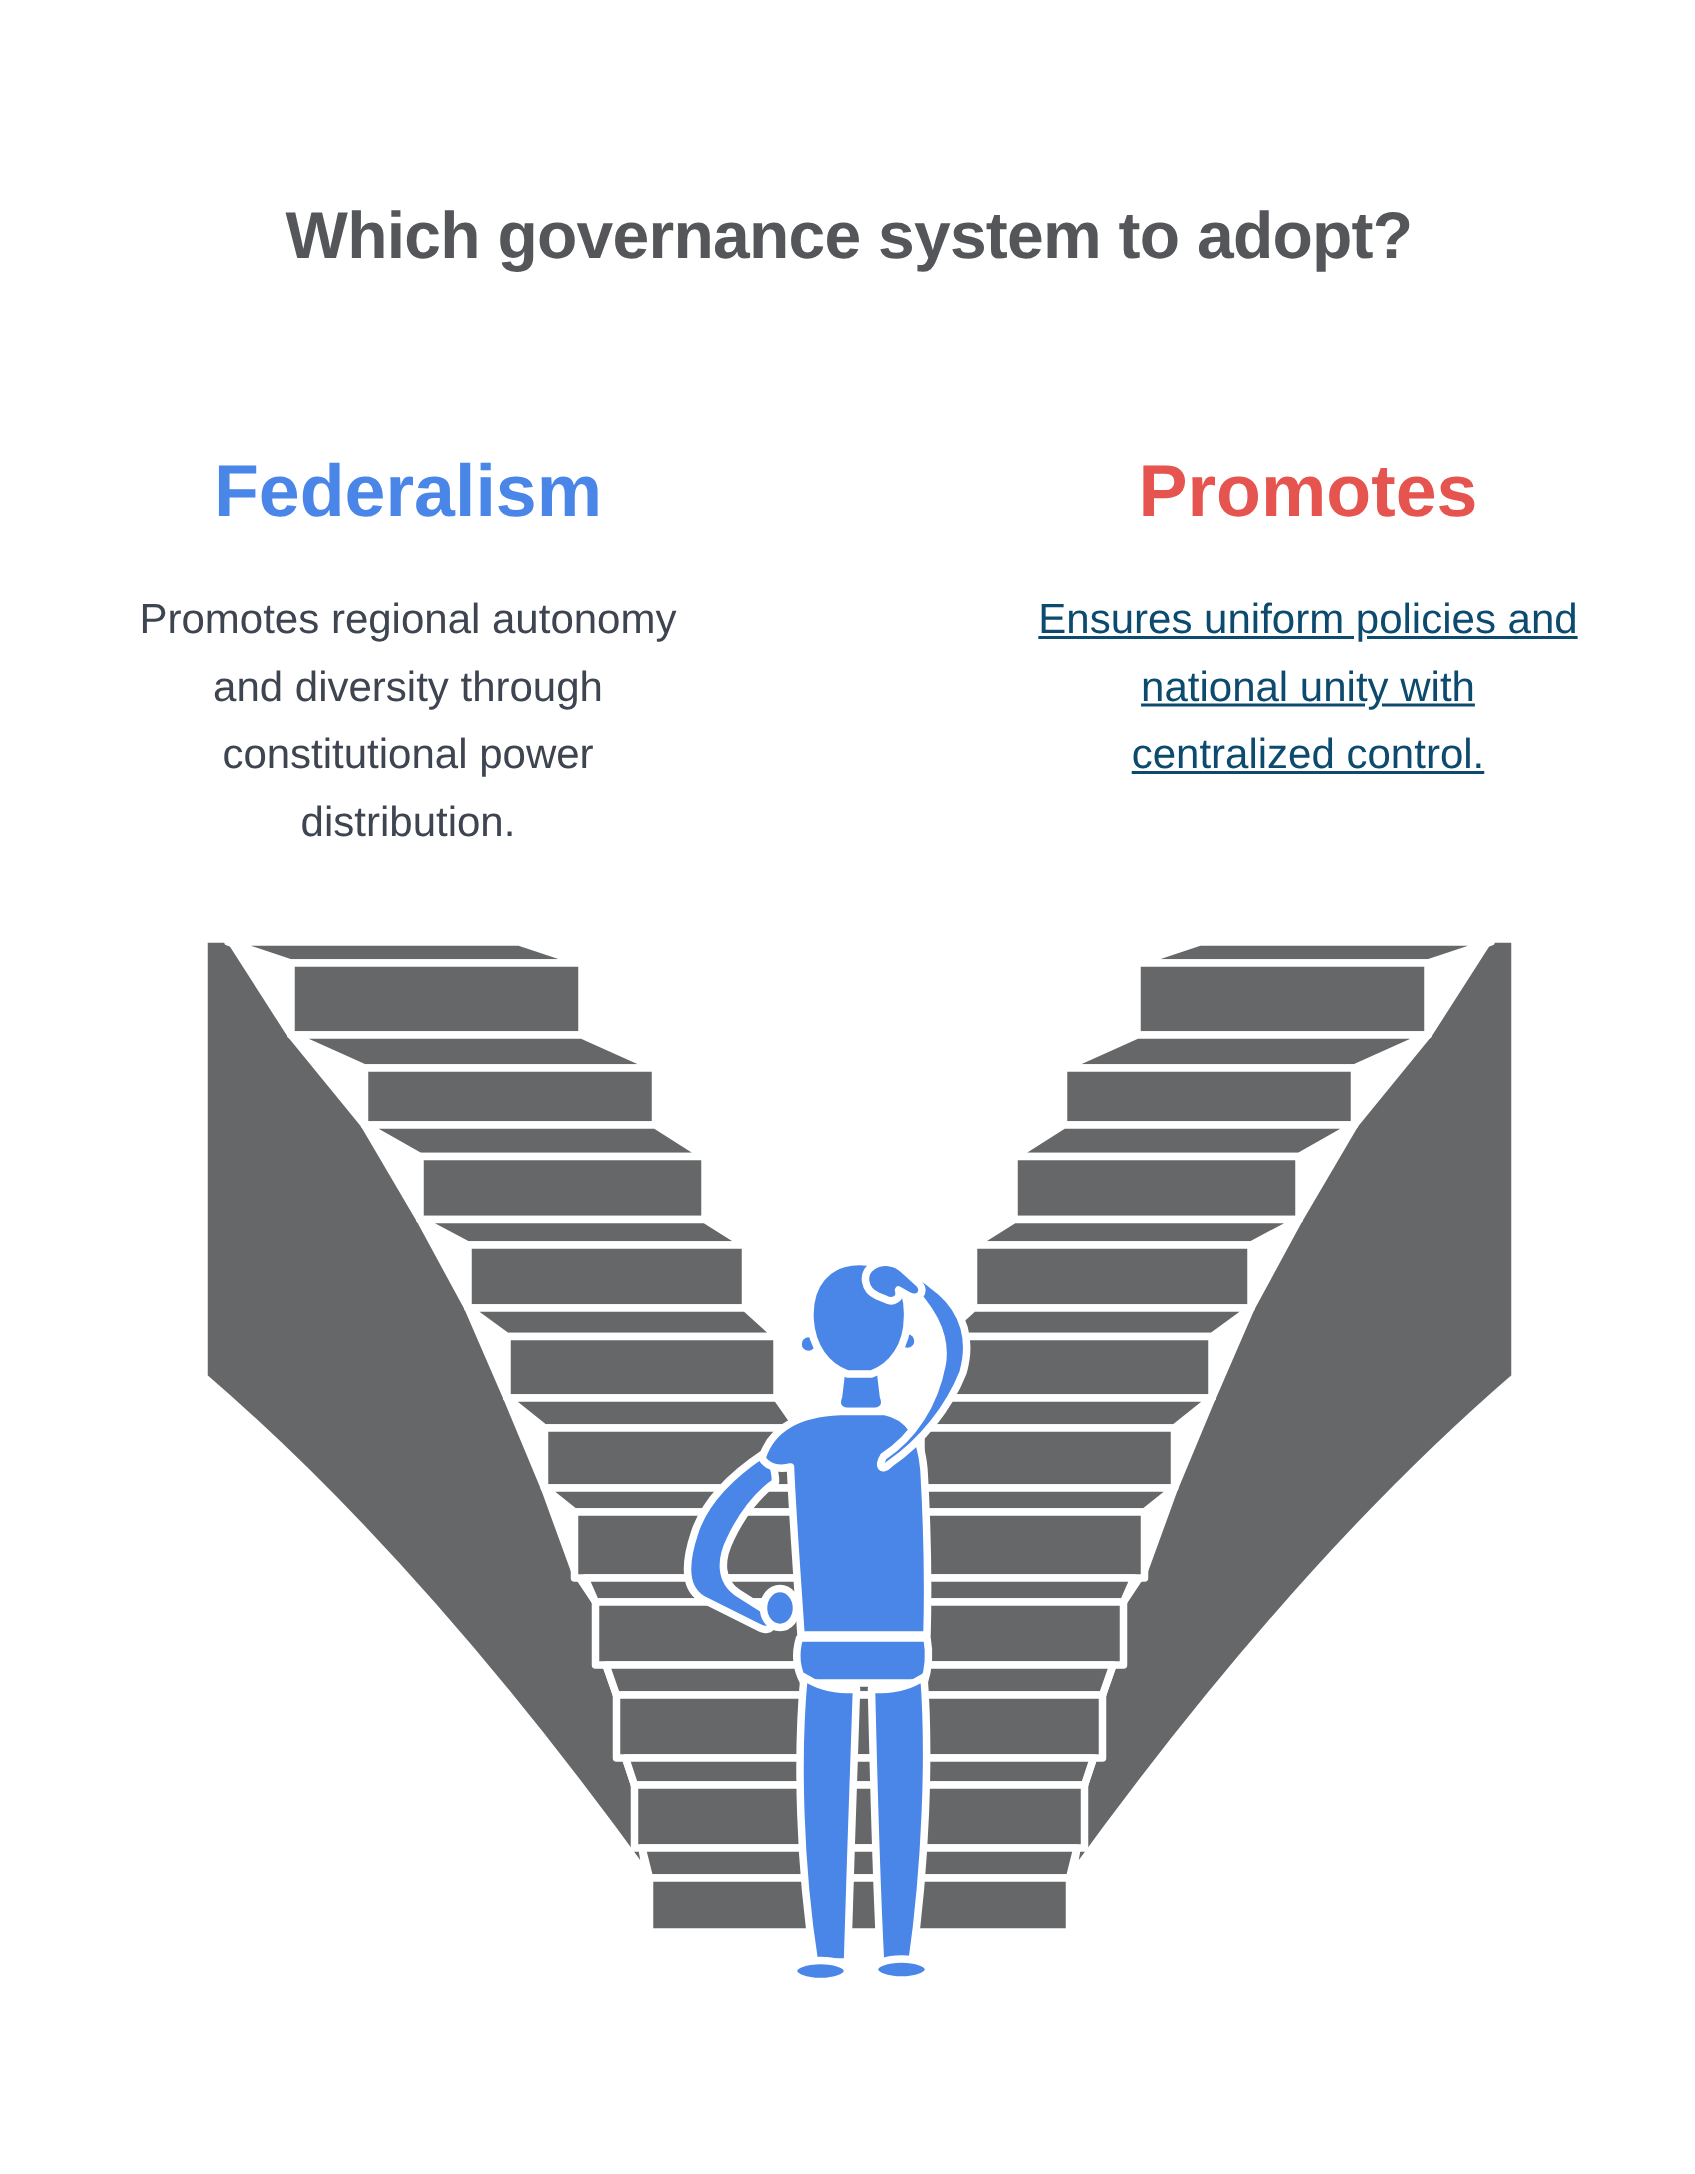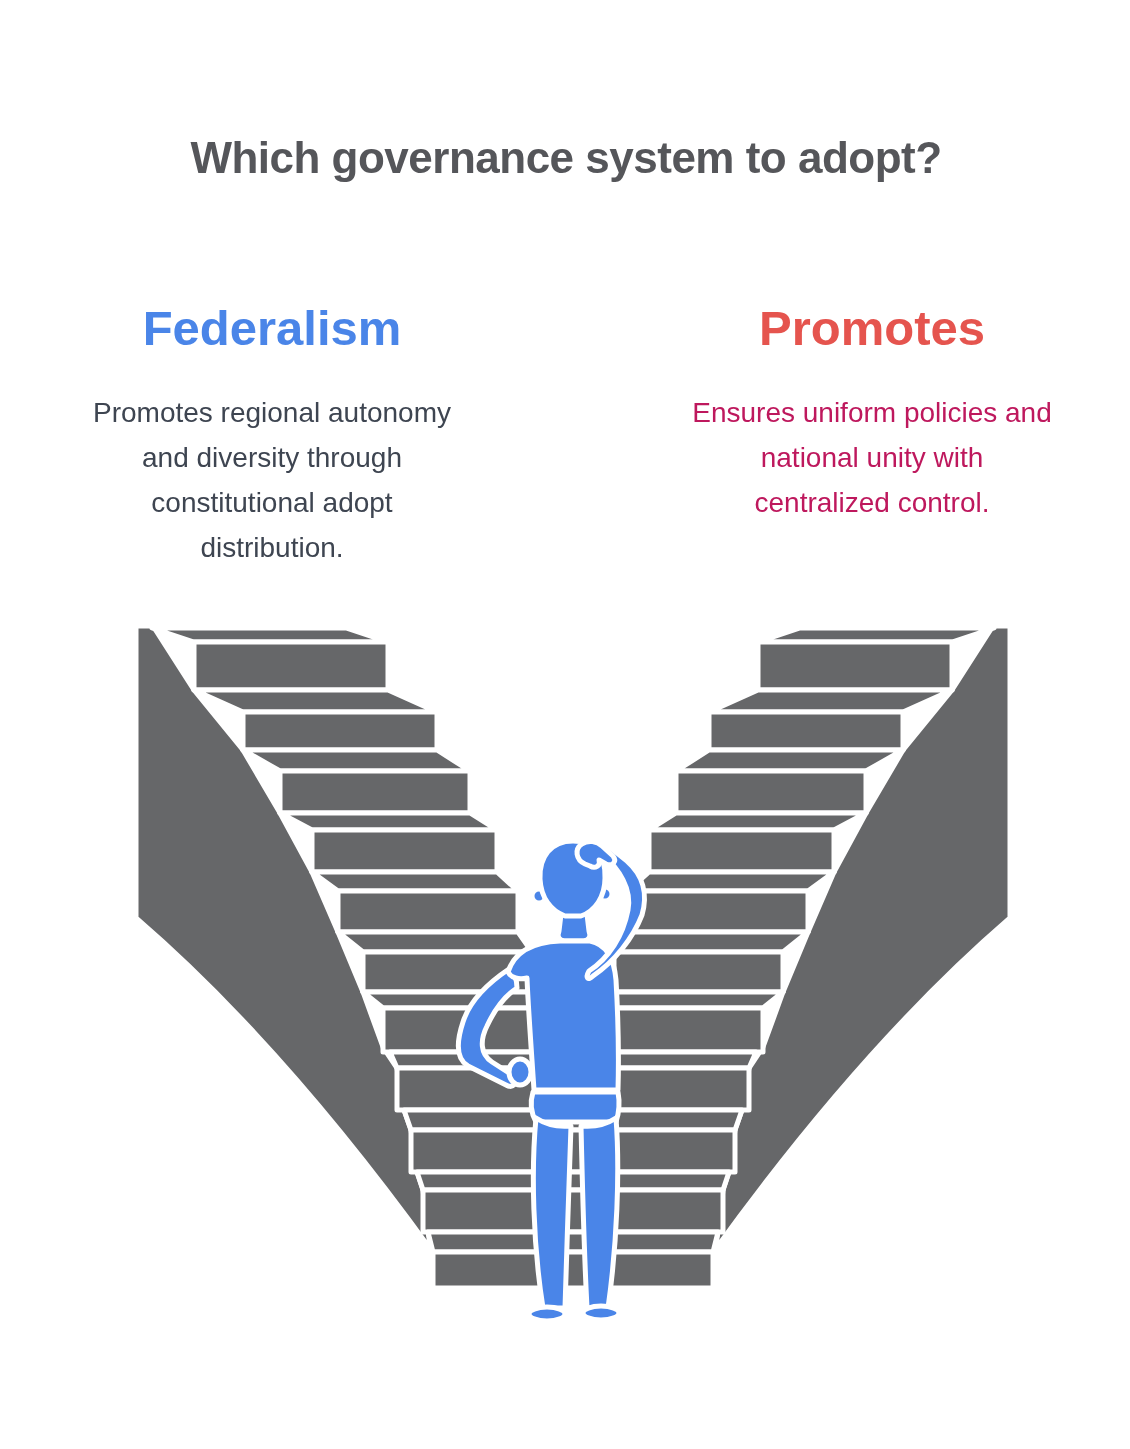--- a/index.html
+++ b/index.html
@@ -20,26 +20,26 @@
 </style>
 </head>
 <body>
 
 <div class="page">
 
   <h1 class="page-title" style="color: rgb(85, 86, 90);">Which governance system to adopt?</h1>
 
   <div class="col col-left">
     <h2 class="option-heading" style="color: rgb(74, 133, 232);">Federalism</h2>
-    <p class="option-desc" style="color: rgb(62, 69, 81);">Promotes regional autonomy and diversity through constitutional adopt distribution.</p>
+    <p class="option-desc" style="color: rgb(62, 69, 81);">Promotes regional autonomy and diversity through constitutional power distribution.</p>
   </div>
 
   <div class="col col-right">
     <h2 class="option-heading" style="color: rgb(229, 84, 78);">Promotes</h2>
-    <p class="option-desc" style="color: #be185d;">Ensures uniform policies and national unity with centralized control.</p>
+    <p class="option-desc" style="color: #0c4a6e; text-decoration: underline;">Ensures uniform policies and national unity with centralized control.</p>
   </div>
 
   <svg class="illustration" width="1130" height="1449" viewBox="0 0 1130 1449" xmlns="http://www.w3.org/2000/svg">
 
     <g>
       <path class="stair" d="M136,626 L153,626 L194,690 L243,750 L280,813 L312,872 L338,932 L363,992 L383,1047
            L397,1068 L404,1110 L411,1130 L417,1172 L423,1190 L428,1232 L431,1250
            Q282,1044 136,918 Z"></path>
       <path class="stair" d="M152,628 L346,628 L388,642 L194,642 Z"></path>
       <path class="stair" d="M194,642 L388,642 L388,690 L194,690 Z"></path>

